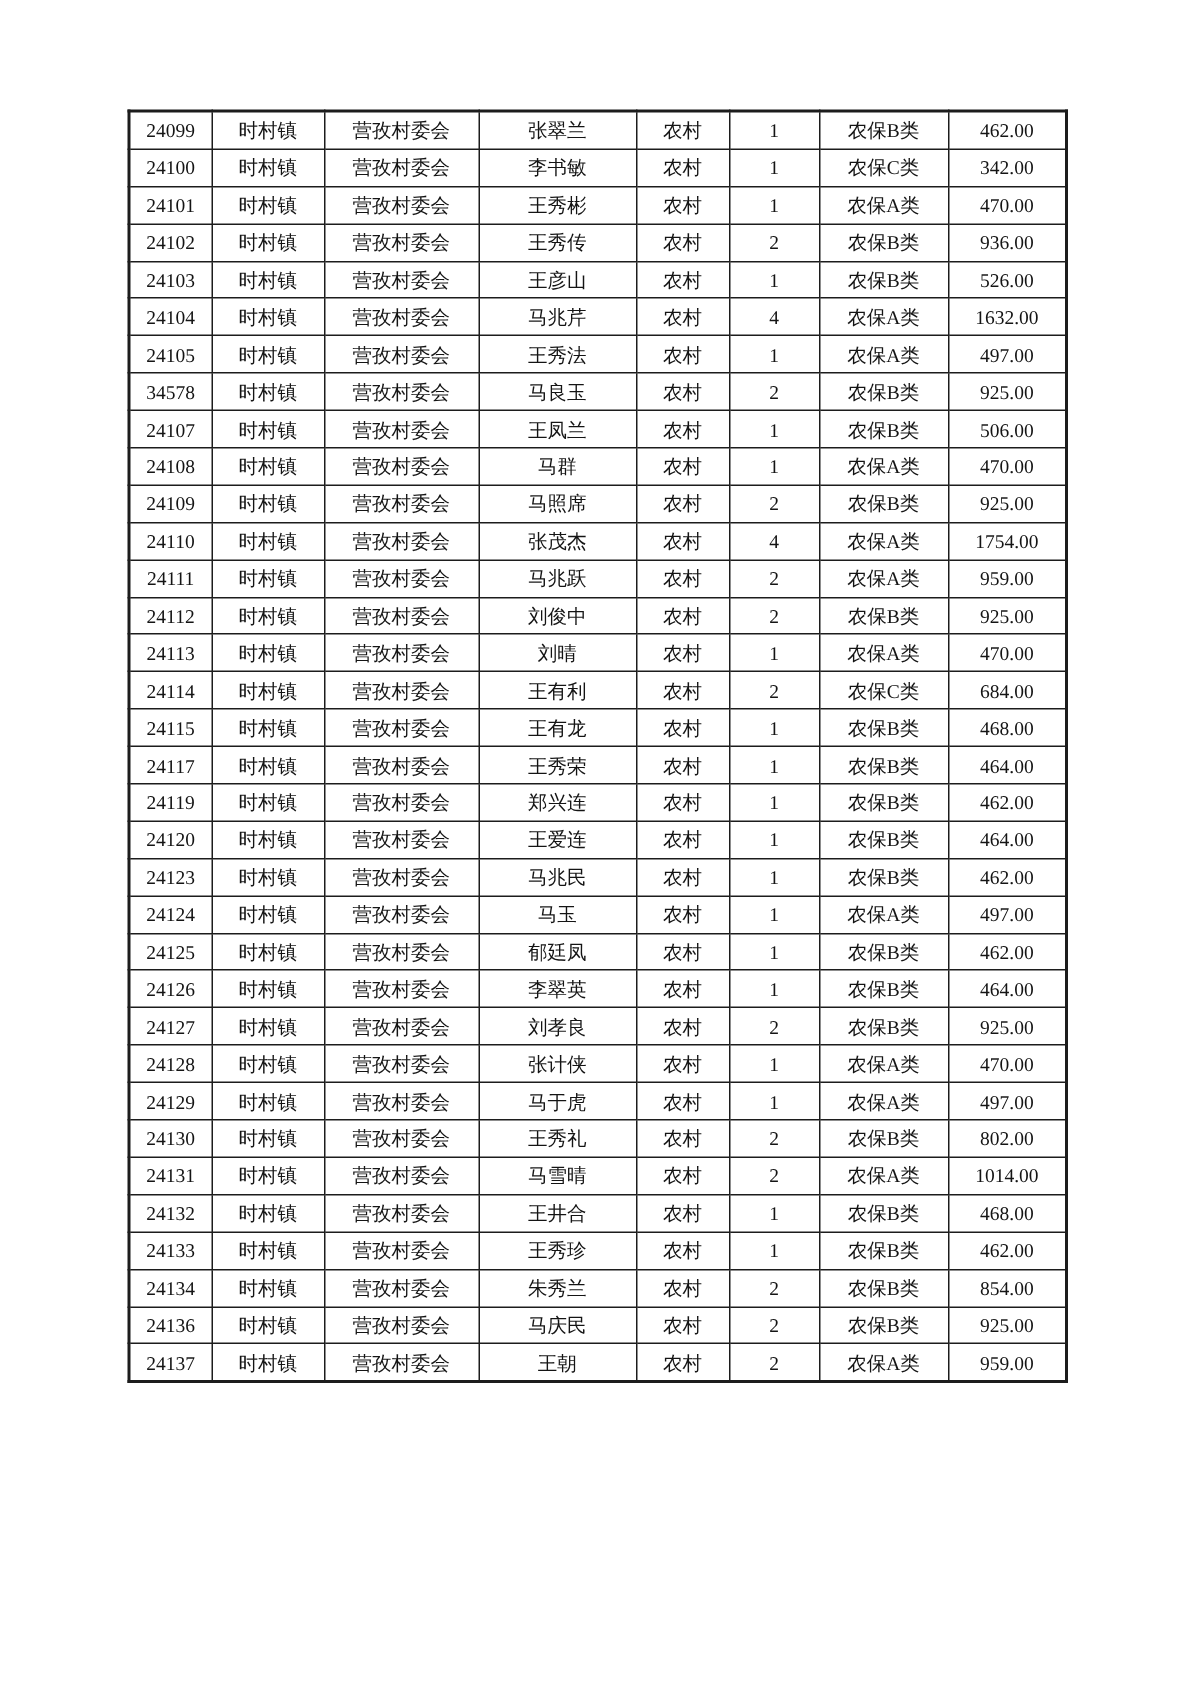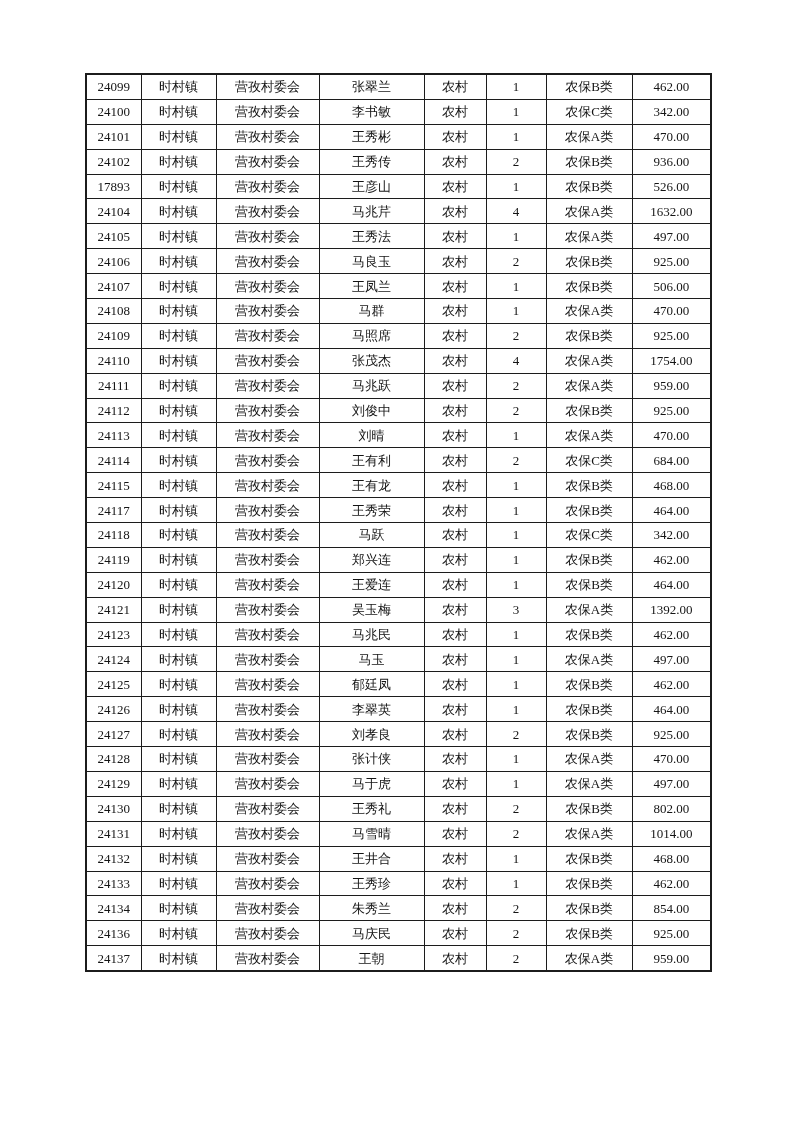--- a/index.html
+++ b/index.html
@@ -88,21 +88,21 @@
           <td>24102</td>
           <td>时村镇</td>
           <td>营孜村委会</td>
           <td>王秀传</td>
           <td>农村</td>
           <td>2</td>
           <td>农保B类</td>
           <td>936.00</td>
         </tr>
         <tr>
-          <td>17893</td>
+          <td>24103</td>
           <td>时村镇</td>
           <td>营孜村委会</td>
           <td>王彦山</td>
           <td>农村</td>
           <td>1</td>
           <td>农保B类</td>
           <td>526.00</td>
         </tr>
         <tr>
           <td>24104</td>
@@ -118,21 +118,21 @@
           <td>24105</td>
           <td>时村镇</td>
           <td>营孜村委会</td>
           <td>王秀法</td>
           <td>农村</td>
           <td>1</td>
           <td>农保A类</td>
           <td>497.00</td>
         </tr>
         <tr>
-          <td>24106</td>
+          <td>34578</td>
           <td>时村镇</td>
           <td>营孜村委会</td>
           <td>马良玉</td>
           <td>农村</td>
           <td>2</td>
           <td>农保B类</td>
           <td>925.00</td>
         </tr>
         <tr>
           <td>24107</td>
@@ -228,58 +228,38 @@
           <td>24117</td>
           <td>时村镇</td>
           <td>营孜村委会</td>
           <td>王秀荣</td>
           <td>农村</td>
           <td>1</td>
           <td>农保B类</td>
           <td>464.00</td>
         </tr>
         <tr>
-          <td>24118</td>
-          <td>时村镇</td>
-          <td>营孜村委会</td>
-          <td>马跃</td>
-          <td>农村</td>
-          <td>1</td>
-          <td>农保C类</td>
-          <td>342.00</td>
-        </tr>
-        <tr>
           <td>24119</td>
           <td>时村镇</td>
           <td>营孜村委会</td>
           <td>郑兴连</td>
           <td>农村</td>
           <td>1</td>
           <td>农保B类</td>
           <td>462.00</td>
         </tr>
         <tr>
           <td>24120</td>
           <td>时村镇</td>
           <td>营孜村委会</td>
           <td>王爱连</td>
           <td>农村</td>
           <td>1</td>
           <td>农保B类</td>
           <td>464.00</td>
-        </tr>
-        <tr>
-          <td>24121</td>
-          <td>时村镇</td>
-          <td>营孜村委会</td>
-          <td>吴玉梅</td>
-          <td>农村</td>
-          <td>3</td>
-          <td>农保A类</td>
-          <td>1392.00</td>
         </tr>
         <tr>
           <td>24123</td>
           <td>时村镇</td>
           <td>营孜村委会</td>
           <td>马兆民</td>
           <td>农村</td>
           <td>1</td>
           <td>农保B类</td>
           <td>462.00</td>

